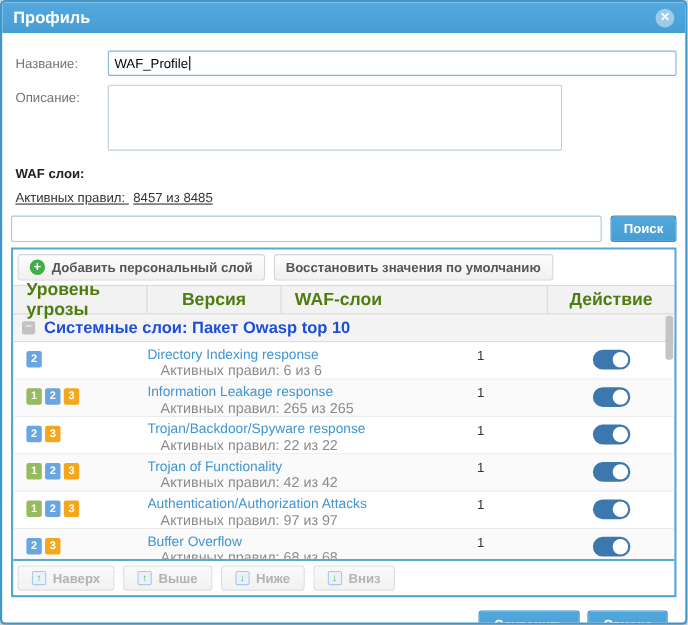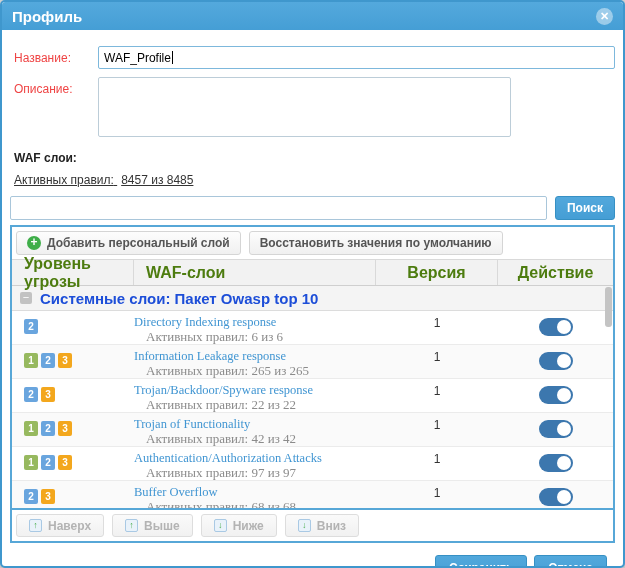--- a/index.html
+++ b/index.html
@@ -16,21 +16,21 @@
   }
   .titlebar .title{font-size:15px;font-weight:bold;flex:1;}
   .close-btn{
     width:17px;height:17px;border-radius:50%;background:rgba(255,255,255,.45);
     color:#fff;font-size:11px;line-height:17px;text-align:center;cursor:pointer;
     font-weight:bold;
   }
   
   .body{padding:8px 8px 0 8px;}
   .form-row{display:flex;margin-top:8px;}
-  .form-row label{width:88px;font-size:12px;color:#ef4444;padding-top:5px;padding-left:4px;}
+  .form-row label{width:88px;font-size:12px;color:#737373;padding-top:5px;padding-left:4px;}
   .text-input{
     flex:1;height:23px;border:1px solid #7db8dc;border-radius:2px;background:#fff;
     font-size:12px;color:#000;padding:0 5px;display:flex;align-items:center;
   }
   .caret{display:inline-block;width:1px;height:13px;background:#000;margin-left:1px;}
   .desc-area{
     width:413px;height:60px;border:1px solid #bccdd8;border-radius:2px;background:#fff;
     font-size:12px;color:#333;resize:none;font-family:"Liberation Sans",sans-serif;padding:3px 5px;
   }
   .section-label{font-size:12px;font-weight:bold;color:#222;margin-top:14px;padding-left:4px;}
@@ -82,21 +82,21 @@
   .rows-viewport{height:197px;overflow:hidden;}
   .grid-row{display:flex;min-height:34px;border-bottom:1px solid #ebebeb;}
   .grid-row:nth-child(even){background:#fafafa;}
   .grid-row .cell{display:flex;}
   .levels-cell{padding:8px 0 0 12px;gap:3px;}
   .badge{
     width:14px;height:15px;border-radius:2px;color:#fff;font-size:10px;font-weight:bold;
     display:inline-flex;align-items:center;justify-content:center;
   }
   .lv1{background:#97b95f;} .lv2{background:#69a5de;} .lv3{background:#f3a71d;}
-  .name-cell{flex-direction:column;padding-top:4px;font-family:Liberation Serif, serif;}
+  .name-cell{flex-direction:column;padding-top:4px;}
   .layer-link{font-size:12.5px;color:#4095d2;text-decoration:none;line-height:15px;cursor:pointer;}
   .layer-sub{font-size:13px;color:#8b8b8b;line-height:14px;margin-left:12px;}
   .ver-cell{align-items:flex-start;justify-content:center;padding-top:5px;font-size:12px;color:#333;}
   .act-cell{align-items:flex-start;justify-content:center;padding-top:7px;}
   .toggle{
     width:34px;height:18px;border-radius:9px;background:#3c77ae;position:relative;cursor:pointer;
   }
   .toggle .knob{
     position:absolute;right:2px;top:2px;width:14px;height:14px;border-radius:50%;background:#fff;
   }
@@ -161,22 +161,22 @@
           <span class="add-icon">+</span>
           <span>Добавить персональный слой</span>
         </button>
         <button class="btn-gray">
           <span>Восстановить значения по умолчанию</span>
         </button>
       </div>
 
       <div class="grid-header">
         <div class="cell c1">Уровень угрозы</div>
+        <div class="cell c3">Версия</div>
         <div class="cell c2">WAF-слои</div>
-        <div class="cell c3">Версия</div>
         <div class="cell c4">Действие</div>
       </div>
 
       <div class="group-row">
         <span class="collapse-icon">−</span>
         <span class="group-label">Системные слои: Пакет Owasp top 10</span>
       </div>
 
       <div class="rows-wrap">
         <div class="rows-viewport">

